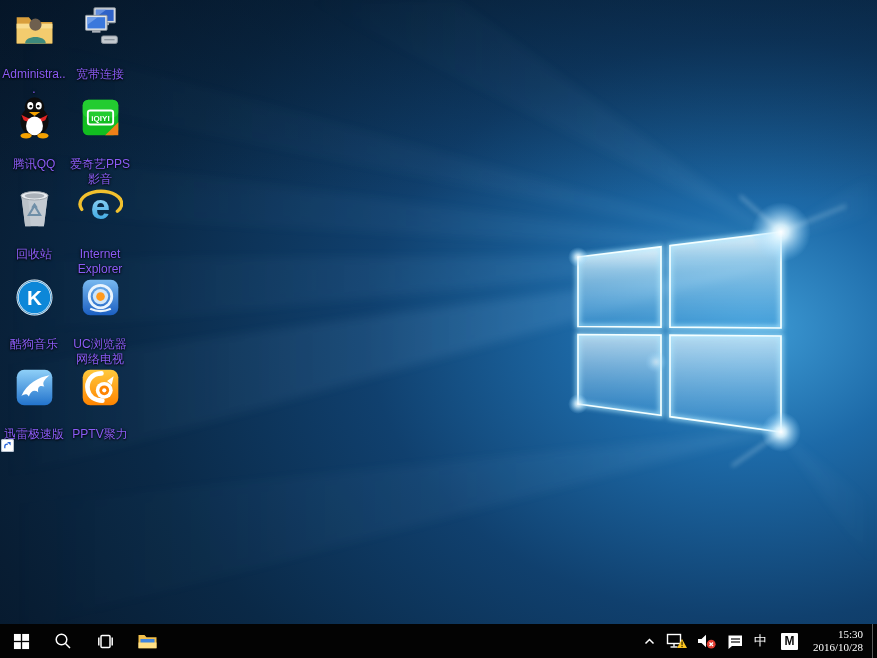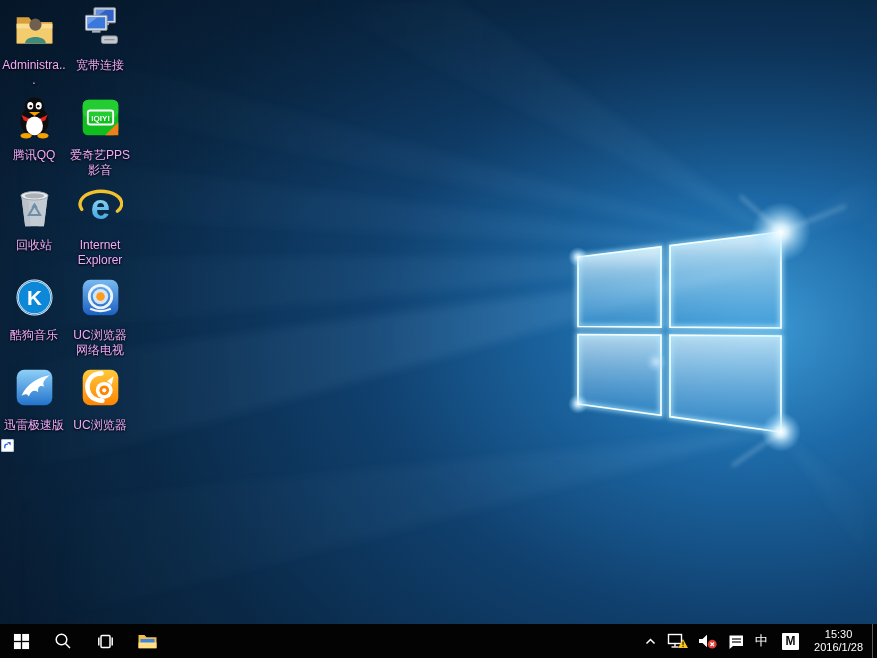--- a/index.html
+++ b/index.html
@@ -7,35 +7,35 @@
   .screen{position:relative;width:877px;height:658px;overflow:hidden;
     font-family:"Liberation Sans",sans-serif;cursor:default;user-select:none;}
   
   .wallpaper{position:absolute;inset:0;z-index:0;}
   
   .icon-grid{position:absolute;left:1px;top:3px;z-index:2;
     display:grid;grid-template-columns:66px 66px;grid-auto-rows:90px;}
   .dcell{width:66px;display:flex;flex-direction:column;align-items:center;padding-top:2px;}
   .dicon{position:relative;width:45px;height:45px;display:flex;align-items:center;justify-content:center;}
   .dicon svg{width:45px;height:45px;display:block;}
-  .dlabel{margin-top:8px;max-width:66px;font-size:12px;line-height:15px;color:#f0abfc;text-align:center;
+  .dlabel{margin-top:17px;max-width:66px;font-size:12px;line-height:15px;color:#8b5cf6;text-align:center;
     text-shadow:0 1px 2px rgba(0,0,0,.95),0 0 3px rgba(0,0,0,.8);word-break:break-word;}
   .sc-arrow{position:absolute;left:0;bottom:1px;width:13px;height:13px;background:#fff;
     border:1px solid #b9c4d2;border-radius:2px;display:flex;align-items:center;justify-content:center;}
   .sc-arrow svg{width:9px;height:9px;}
   
   .taskbar{position:absolute;left:0;bottom:0;width:877px;height:34px;background:#030303;z-index:5;
     display:flex;align-items:center;color:#fff;}
   .tb-btn{width:42px;height:34px;display:flex;align-items:center;justify-content:center;}
   .tray{margin-left:auto;display:flex;align-items:center;height:34px;}
   .tray-btn{height:34px;display:flex;align-items:center;justify-content:center;padding:0 4px;}
   .lang{font-size:13px;line-height:34px;padding:0 5px;}
   .ime{width:17px;height:17px;background:#fff;color:#0a0a0a;font-weight:bold;font-size:12px;
     display:flex;align-items:center;justify-content:center;border-radius:1px;margin:0 5px;}
-  .clock{font-size:11px;line-height:13px;text-align:center;padding:0 9px 0 6px;}
+  .clock{font-size:11px;line-height:13px;text-align:right;padding:0 9px 0 6px;font-family:Liberation Serif, serif;}
   .show-desktop{width:5px;height:34px;border-left:1px solid rgba(255,255,255,.35);}
 </style>
 </head>
 <body>
 
 <div class="screen">
 
   <svg class="wallpaper" width="877" height="658" viewBox="0 0 877 658">
     <defs>
       <radialGradient id="bg" cx="0.86" cy="0.5" r="1.05">
@@ -326,21 +326,21 @@
           <circle cx="28" cy="27" r="5.2" fill="#ff8400"></circle>
           <circle cx="28" cy="27" r="2.2" fill="#fff"></circle>
         </svg>
       </div>
       <div class="sc-arrow">
         <svg viewBox="0 0 10 10">
             <path d="M2 8 L2 6 Q2 3.5 4.5 3.5 L5.5 3.5" fill="none" stroke="#2a66d9" stroke-width="1.5"></path>
             <polygon points="4.5,1 8.5,1 8.5,5" fill="#2a66d9"></polygon>
           </svg>
       </div>
-      <div class="dlabel">UC浏览器</div>
+      <div class="dlabel">PPTV聚力</div>
     </div>
 
   </div>
 
   <div class="taskbar">
 
     <div class="tb-btn">
       <svg width="17" height="17" viewBox="0 0 18 18">
         <rect x="1" y="1" width="7.3" height="7.3" fill="#fff"></rect>
         <rect x="9.7" y="1" width="7.3" height="7.3" fill="#fff"></rect>
@@ -405,20 +405,20 @@
       </div>
       <div class="tray-btn lang">
         <span>中</span>
       </div>
       <div class="tray-btn">
         <div class="ime">M</div>
       </div>
       <div class="tray-btn clock">
         <div>
           <div>15:30</div>
-          <div>2016/1/28</div>
+          <div>2016/10/28</div>
         </div>
       </div>
       <div class="show-desktop"></div>
     </div>
   </div>
 
 </div>
 
 </body></html>

